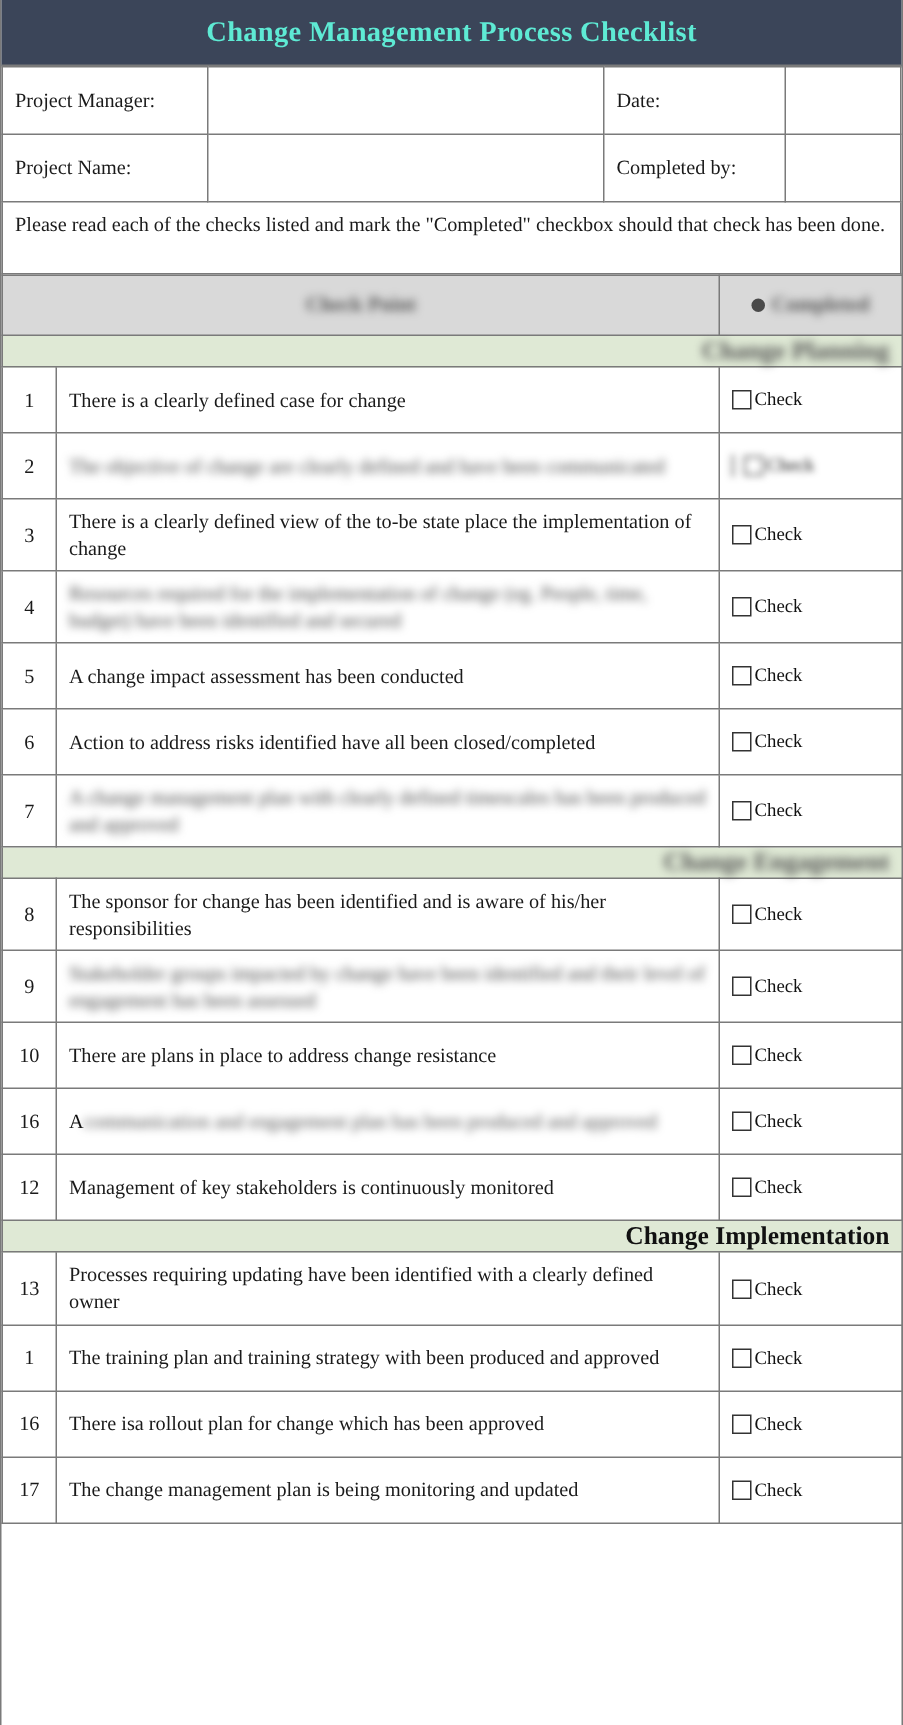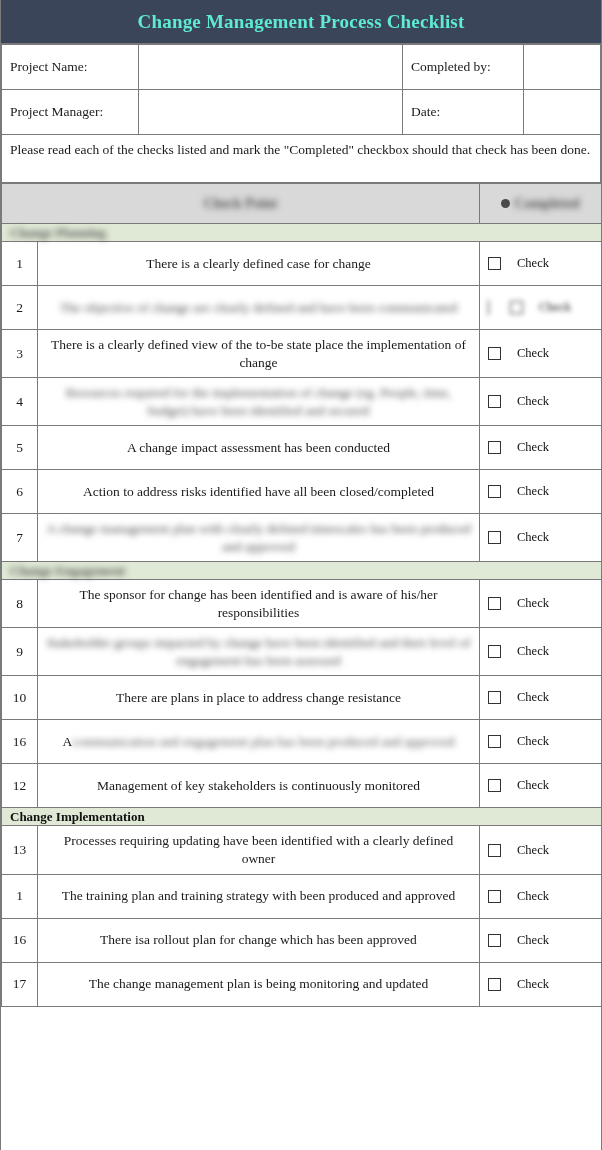--- a/index.html
+++ b/index.html
@@ -102,44 +102,44 @@
     background: #4a4a4a;
     display: inline-block;
     flex: none;
   }
 
   .section-row td {
     background: #dfe9d5;
     height: 18px;
     padding: 0 8px;
     font-weight: bold;
-    font-size: 13px;
+    font-size: 17px;
     color: #111;
+    text-align: right;
   }
 
   .num-cell {
     text-align: center;
     font-size: 13.5px;
     vertical-align: middle;
   }
   .desc-cell {
     padding: 6px 8px;
     font-size: 13.5px;
     line-height: 1.30;
     vertical-align: middle;
-    text-align: center;
   }
   .chk-cell {
     padding: 0 8px;
     vertical-align: middle;
   }
   .chk-wrap {
     display: flex;
     align-items: center;
-    gap: 16px;
+    gap: 2px;
     font-size: 12.5px;
     color: #111;
   }
   .box {
     width: 11px; height: 11px;
     border: 1px solid #333;
     background: #fff;
     display: inline-block;
     flex: none;
   }
@@ -165,29 +165,29 @@
 </head>
 <body>
 
 <div class="sheet">
 
   <div class="title-bar">Change Management Process Checklist</div>
 
   <table class="meta">
     <tbody>
         <tr>
+      <td class="lbl">Project Manager:</td>
+      <td class="val1 blank"></td>
+      <td class="lbl2">Date:</td>
+      <td class="blank"></td>
+    </tr>
+    <tr>
       <td class="lbl">Project Name:</td>
       <td class="val1 blank"></td>
       <td class="lbl2">Completed by:</td>
-      <td class="blank"></td>
-    </tr>
-    <tr>
-      <td class="lbl">Project Manager:</td>
-      <td class="val1 blank"></td>
-      <td class="lbl2">Date:</td>
       <td class="blank"></td>
     </tr>
   </tbody>
     </table>
 
   <div class="instructions">Please read each of the checks listed and mark the "Completed" checkbox should that check has been done.</div>
 
   <table class="checks">
     <colgroup>
       <col class="c-num">

